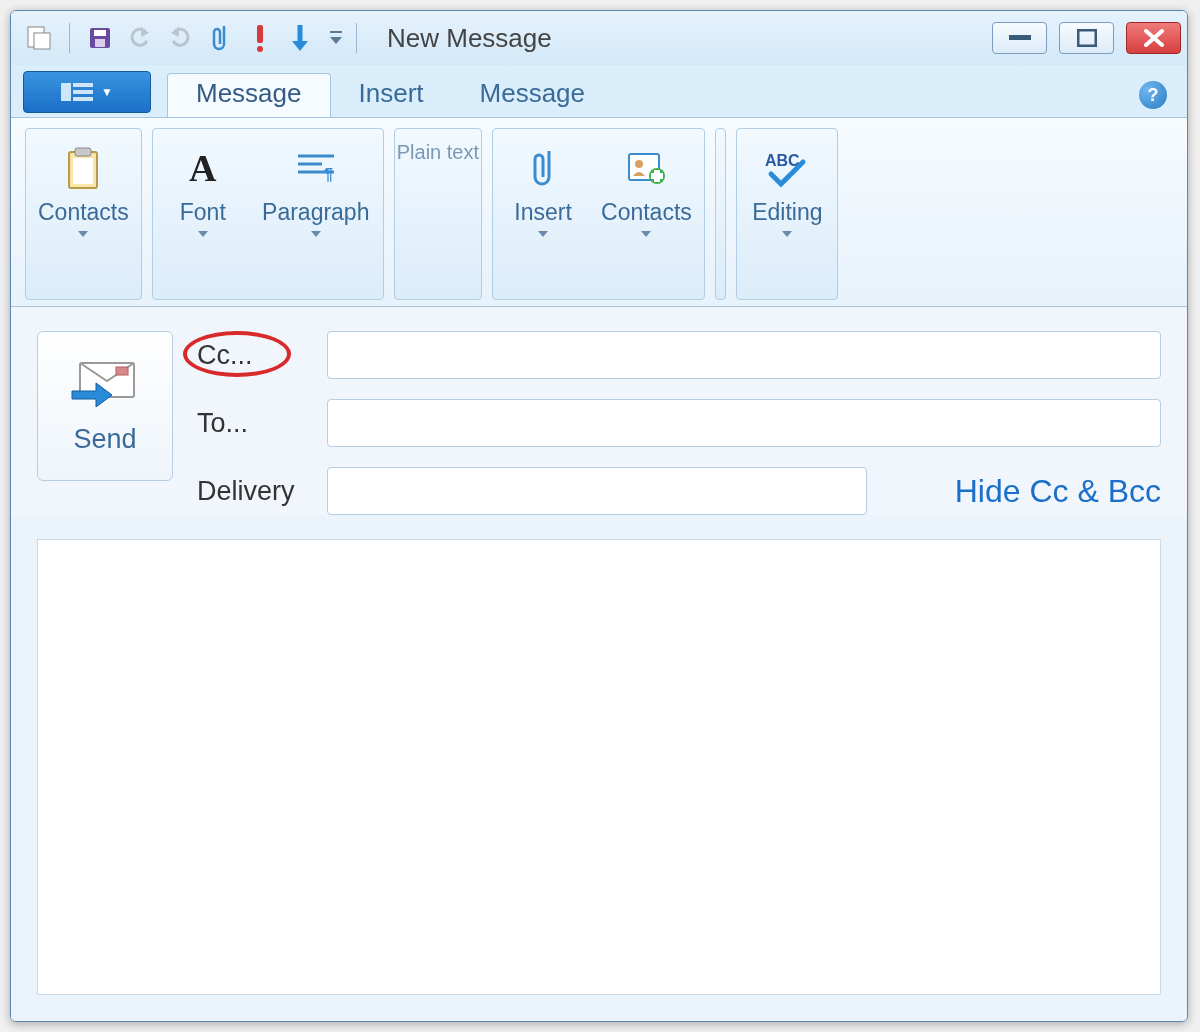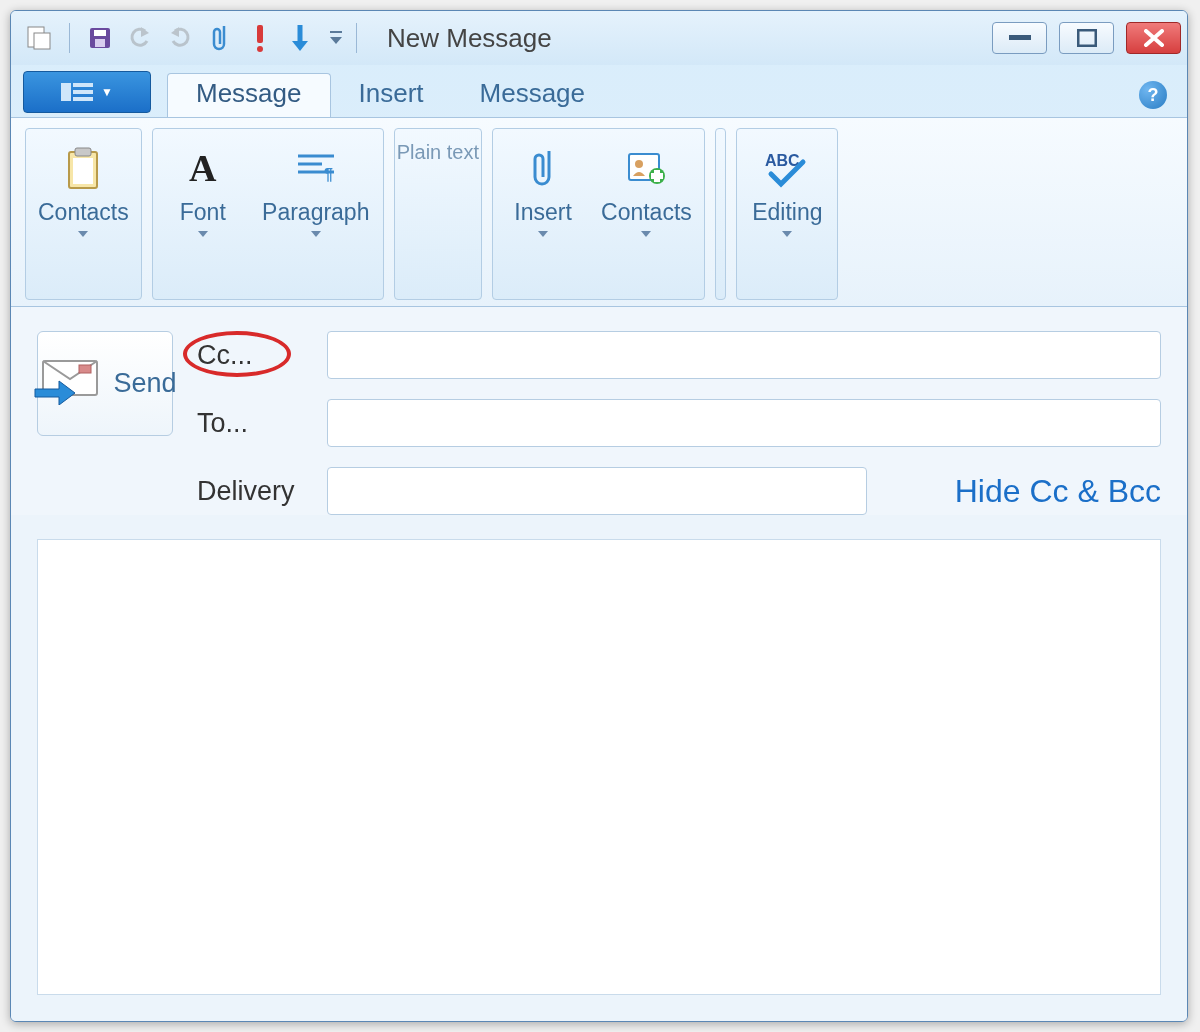--- a/index.html
+++ b/index.html
@@ -104,24 +104,24 @@
   .ribbon-btn .lbl { text-align: center; line-height: 1.15; }
   .group-label { font-size: 20px; color: #7a99b6; padding: 4px 0 4px 0; }
   
   .compose-wrap {
     padding: 24px 26px 0 26px;
     display: flex; gap: 14px;
     background: #f0f6fc;
   }
   .sendcol { width: 146px; }
   .send-btn {
-    width: 136px; height: 105px;
+    width: 136px; height: 150px;
     border: 1px solid #b6cde2; border-radius: 6px;
     background: linear-gradient(to bottom, #ffffff, #eef5fb);
-    display: flex; flex-direction: row; align-items: center; justify-content: center;
+    display: flex; flex-direction: column; align-items: center; justify-content: center;
     gap: 10px; font-size: 27px; color: #3a6b98;
   }
   .fieldcol { flex: 1; display: flex; flex-direction: column; gap: 20px; }
   .fieldrow { display: flex; align-items: center; gap: 18px; position: relative; }
   .fieldlabel {
     width: 112px; font-size: 27px; color: #333; text-align: left;
     cursor: pointer;
   }
   .fieldinput {
     flex: 1; height: 48px;

